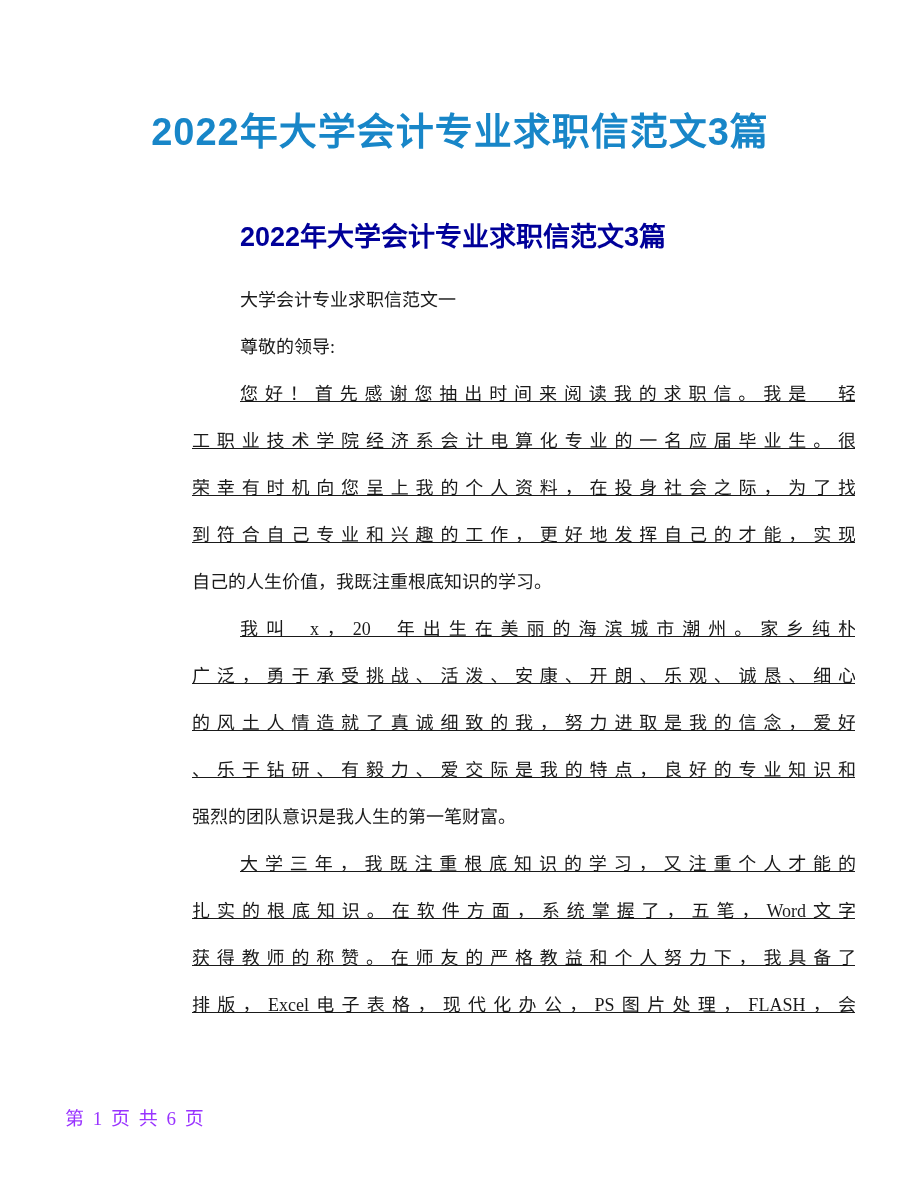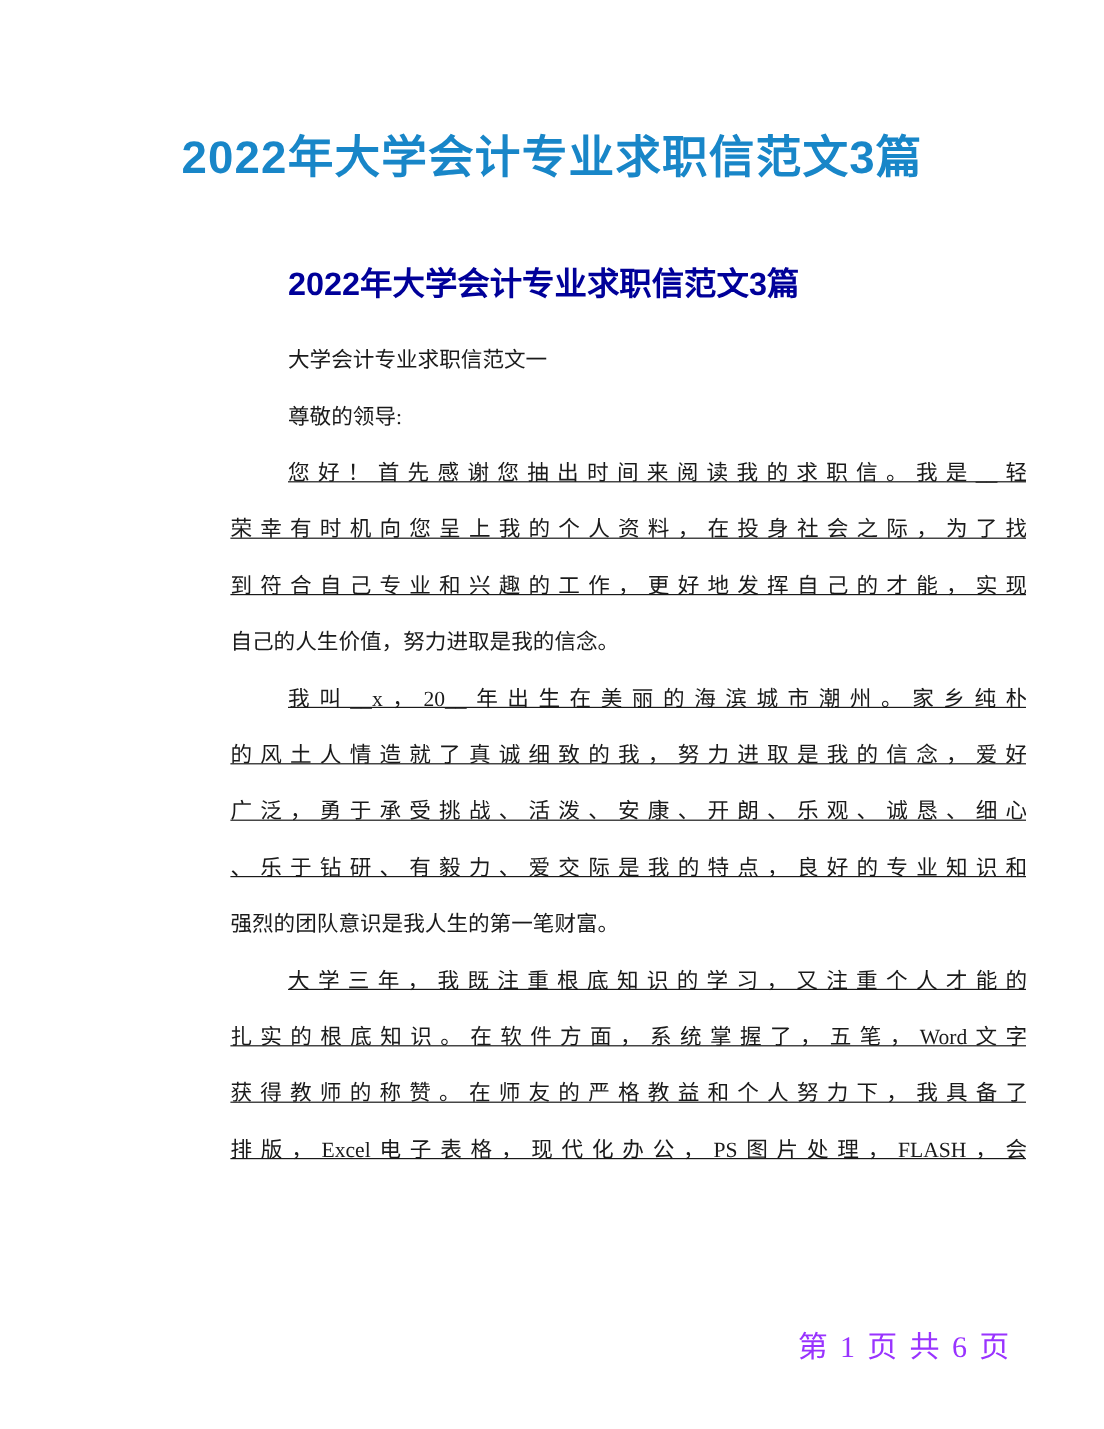--- a/index.html
+++ b/index.html
@@ -65,43 +65,44 @@
     text-decoration:underline;
   }
   .line.indent{
     padding-left:48px;
   }
   .page-footer{
     position:absolute;
     top:1106px;
     left:0;
     right:12px;
-    text-align:right;
-    font-size:25px;
+    text-align:left;
+    font-size:19px;
     line-height:1.4;
     color:var(--footer);
     letter-spacing:2px;
   }
 </style>
 </head>
 <body>
 
 <div class="page">
   <h1 class="doc-title">2022年大学会计专业求职信范文3篇</h1>
   <h2 class="doc-heading">2022年大学会计专业求职信范文3篇</h2>
   <div class="doc-body">
       <div class="line indent">大学会计专业求职信范文一</div>
       <div class="line indent">尊敬的领导:</div>
       <div class="line indent fill">您好！首先感谢您抽出时间来阅读我的求职信。我是__轻</div>
+      <div class="line fill">工职业技术学院经济系会计电算化专业的一名应届毕业生。很</div>
       <div class="line fill">荣幸有时机向您呈上我的个人资料，在投身社会之际，为了找</div>
       <div class="line fill">到符合自己专业和兴趣的工作，更好地发挥自己的才能，实现</div>
-      <div class="line">自己的人生价值，努力进取是我的信念。</div>
+      <div class="line">自己的人生价值，我既注重根底知识的学习。</div>
       <div class="line indent fill">我叫__x，20__年出生在美丽的海滨城市潮州。家乡纯朴</div>
+      <div class="line fill">广泛，勇于承受挑战、活泼、安康、开朗、乐观、诚恳、细心</div>
       <div class="line fill">的风土人情造就了真诚细致的我，努力进取是我的信念，爱好</div>
-      <div class="line fill">广泛，勇于承受挑战、活泼、安康、开朗、乐观、诚恳、细心</div>
       <div class="line fill">、乐于钻研、有毅力、爱交际是我的特点，良好的专业知识和</div>
       <div class="line">强烈的团队意识是我人生的第一笔财富。</div>
       <div class="line indent fill">大学三年，我既注重根底知识的学习，又注重个人才能的</div>
       <div class="line fill">扎实的根底知识。在软件方面，系统掌握了，五笔，Word文字</div>
       <div class="line fill">获得教师的称赞。在师友的严格教益和个人努力下，我具备了</div>
       <div class="line fill">排版，Excel电子表格，现代化办公，PS图片处理，FLASH，会</div>
     </div>
   <div class="page-footer">第 1 页 共 6 页</div>
 </div>
 

